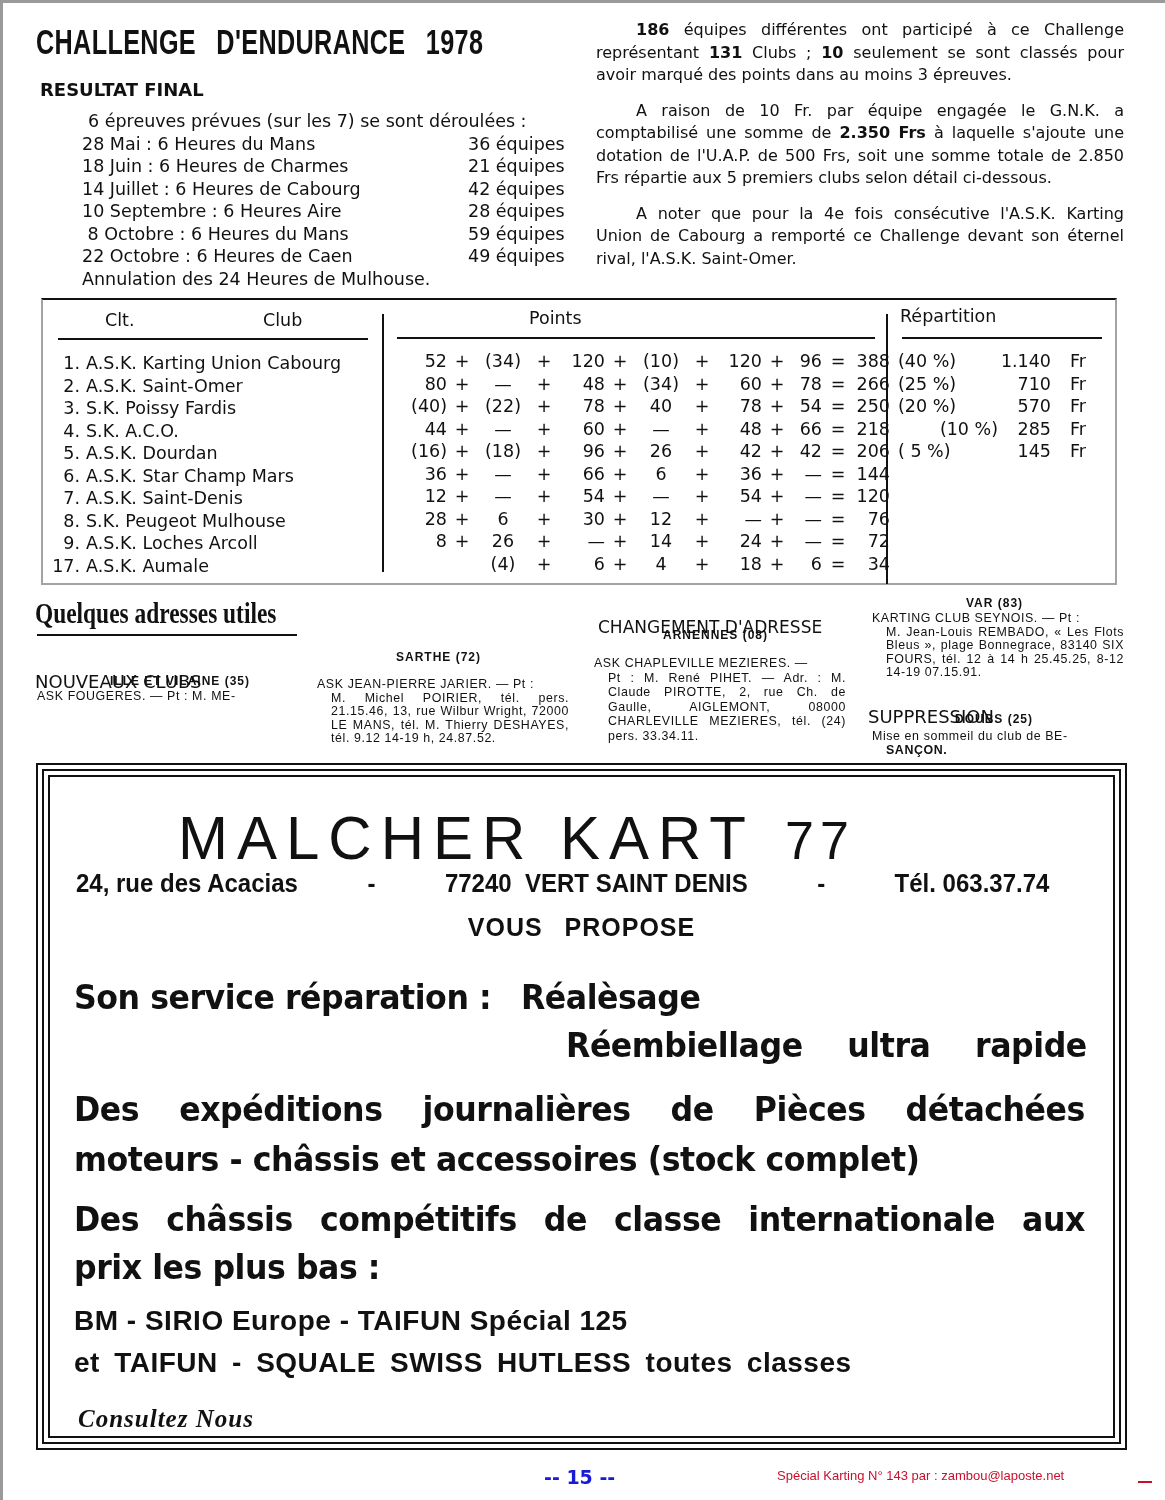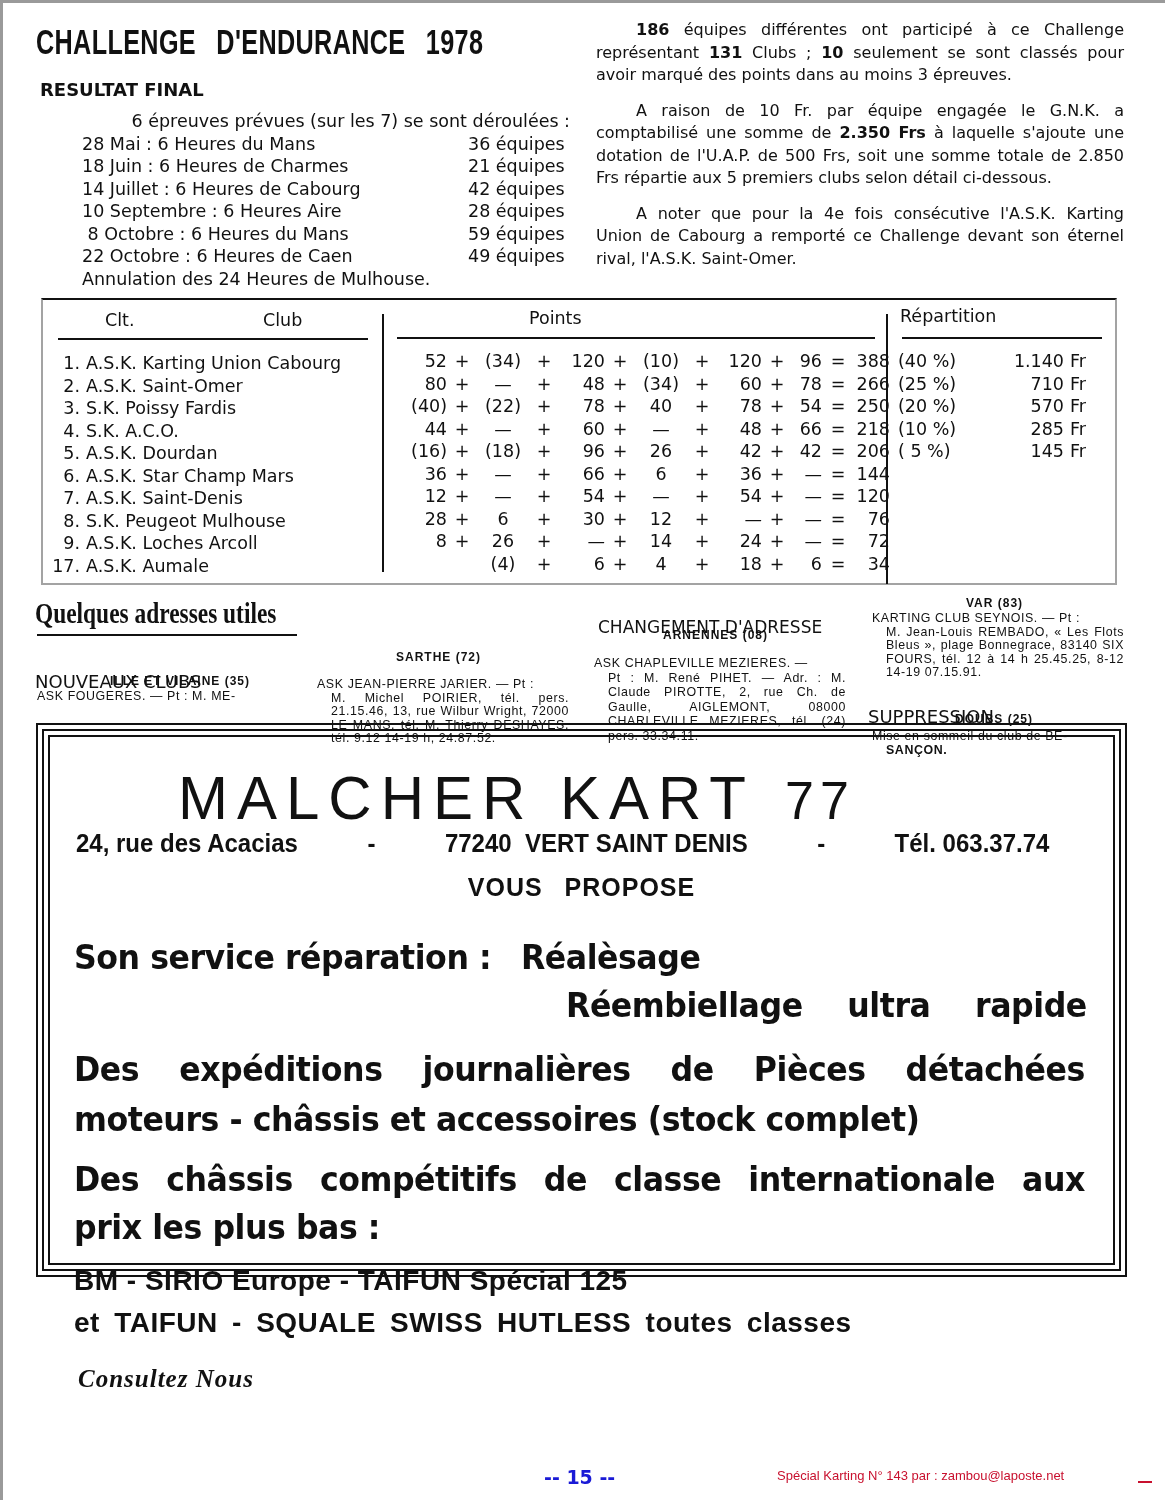--- a/index.html
+++ b/index.html
@@ -9,21 +9,21 @@
     border-top: 3px solid #9a9a9a; border-left: 3px solid #9a9a9a; }
 
   
   .main-title { position: absolute; left: 36px; top: 22px; font-family: "Liberation Sans", sans-serif;
     font-weight: bold; font-size: 35px; letter-spacing: 0.5px; transform: scaleX(0.72); transform-origin: left top;
     white-space: nowrap; word-spacing: 18px; }
   .subtitle { position: absolute; left: 40px; top: 79px; font-family: "DejaVu Sans", sans-serif;
     font-weight: bold; font-size: 18px; }
   .events { position: absolute; left: 82px; top: 110px; width: 488px; font-size: 17.5px; line-height: 22.5px;
     font-family: "DejaVu Sans", sans-serif; }
-  .events .intro { padding-left: 6px; text-align: right; }
+  .events .intro { padding-left: 6px; }
   .ev-row { display: flex; justify-content: space-between; white-space: nowrap; }
   .ev-row .teams { width: 102px; text-align: left; }
   .events .note { white-space: nowrap; }
 
   .right-text { position: absolute; left: 596px; top: 19px; width: 528px; font-size: 16px; line-height: 22.5px;
     text-align: justify; }
   .right-text p { text-indent: 40px; margin-bottom: 13px; }
   .right-text b { font-weight: bold; }
 
   
@@ -44,36 +44,36 @@
   .pt-row .v2 { width: 52px; text-align: center; }
   .pt-row .v3 { width: 46px; }
   .pt-row .v4 { width: 52px; text-align: center; }
   .pt-row .v5 { width: 45px; }
   .pt-row .v6 { width: 30px; }
   .pt-row .eq { width: 32px; text-align: center; }
   .pt-row .tot { width: 36px; }
   .repart { position: absolute; left: 855px; top: 50px; font-size: 17.5px; line-height: 22.5px; white-space: nowrap; }
   .rp-row { display: flex; }
   .rp-row .pct { width: 100px; }
-  .rp-row .amt { width: 72px; text-align: right; padding-right: 6px; }
+  .rp-row .amt { width: 72px; text-align: right; padding-right: 19px; }
 
   
   .addr-title { position: absolute; left: 35px; top: 596px; font-family: "Liberation Serif", serif; font-weight: bold;
     font-size: 30px; transform: scaleX(0.78); transform-origin: left top; white-space: nowrap; }
   .addr-rule { position: absolute; left: 37px; top: 634px; width: 260px; height: 2px; background: #111; }
   .sec-head { position: absolute; font-size: 18px; white-space: nowrap; margin-top: 20px; }
   .dept { position: absolute; font-family: "Liberation Sans", sans-serif; font-weight: bold; font-size: 12px;
     letter-spacing: 1px; white-space: nowrap; text-align: center; }
   .addr-block { position: absolute; font-family: "Liberation Sans", sans-serif; font-size: 12.4px; line-height: 13.6px;
     text-align: justify; letter-spacing: 0.6px; }
   .addr-block .first { display: block; }
   .addr-block .rest { display: block; padding-left: 14px; }
 
   
-  .ad-outer { position: absolute; left: 36px; top: 723px; width: 1091px; height: 554px; border: 2px solid #111; }
+  .ad-outer { position: absolute; left: 36px; top: 763px; width: 1091px; height: 687px; border: 2px solid #111; }
   .ad-mid { position: absolute; left: 4px; top: 4px; right: 4px; bottom: 4px; border: 2px solid #111; }
   .ad-inner { position: absolute; left: 4px; top: 4px; right: 4px; bottom: 4px; border: 2px solid #111; }
   .ad-brand { position: absolute; left: 128px; top: 26px; font-family: "Liberation Sans", sans-serif; font-size: 60px;
     letter-spacing: 9px; white-space: nowrap; transform: scaleY(1.03); }
   .ad-brand .num { margin-left: 30px; font-size: 52px; letter-spacing: 6px; }
   .ad-addr { position: absolute; left: 26px; top: 92px; width: 1014px; font-family: "Liberation Sans", sans-serif;
     font-weight: bold; font-size: 25px; white-space: nowrap; display: flex; justify-content: space-between;
     transform: scaleX(0.96); transform-origin: left top; }
   .ad-propose { position: absolute; left: 0; right: 0; top: 136px; text-align: center; font-family: "Liberation Sans", sans-serif;
     font-weight: bold; font-size: 25px; word-spacing: 14px; letter-spacing: 1px; }
@@ -322,21 +322,21 @@
         <span class="pct" style="white-space: pre;">(25 %)</span>
         <span class="amt">710</span>
         <span>Fr</span>
       </div>
       <div class="rp-row">
         <span class="pct" style="white-space: pre;">(20 %)</span>
         <span class="amt">570</span>
         <span>Fr</span>
       </div>
       <div class="rp-row">
-        <span class="pct" style="white-space: pre;">(10 %)</span>
+        <span class="pct" style="white-space: pre; text-align: right;">(10 %)</span>
         <span class="amt">285</span>
         <span>Fr</span>
       </div>
       <div class="rp-row">
         <span class="pct" style="white-space: pre;">( 5 %)</span>
         <span class="amt">145</span>
         <span>Fr</span>
       </div>
     </div>
 </div>

